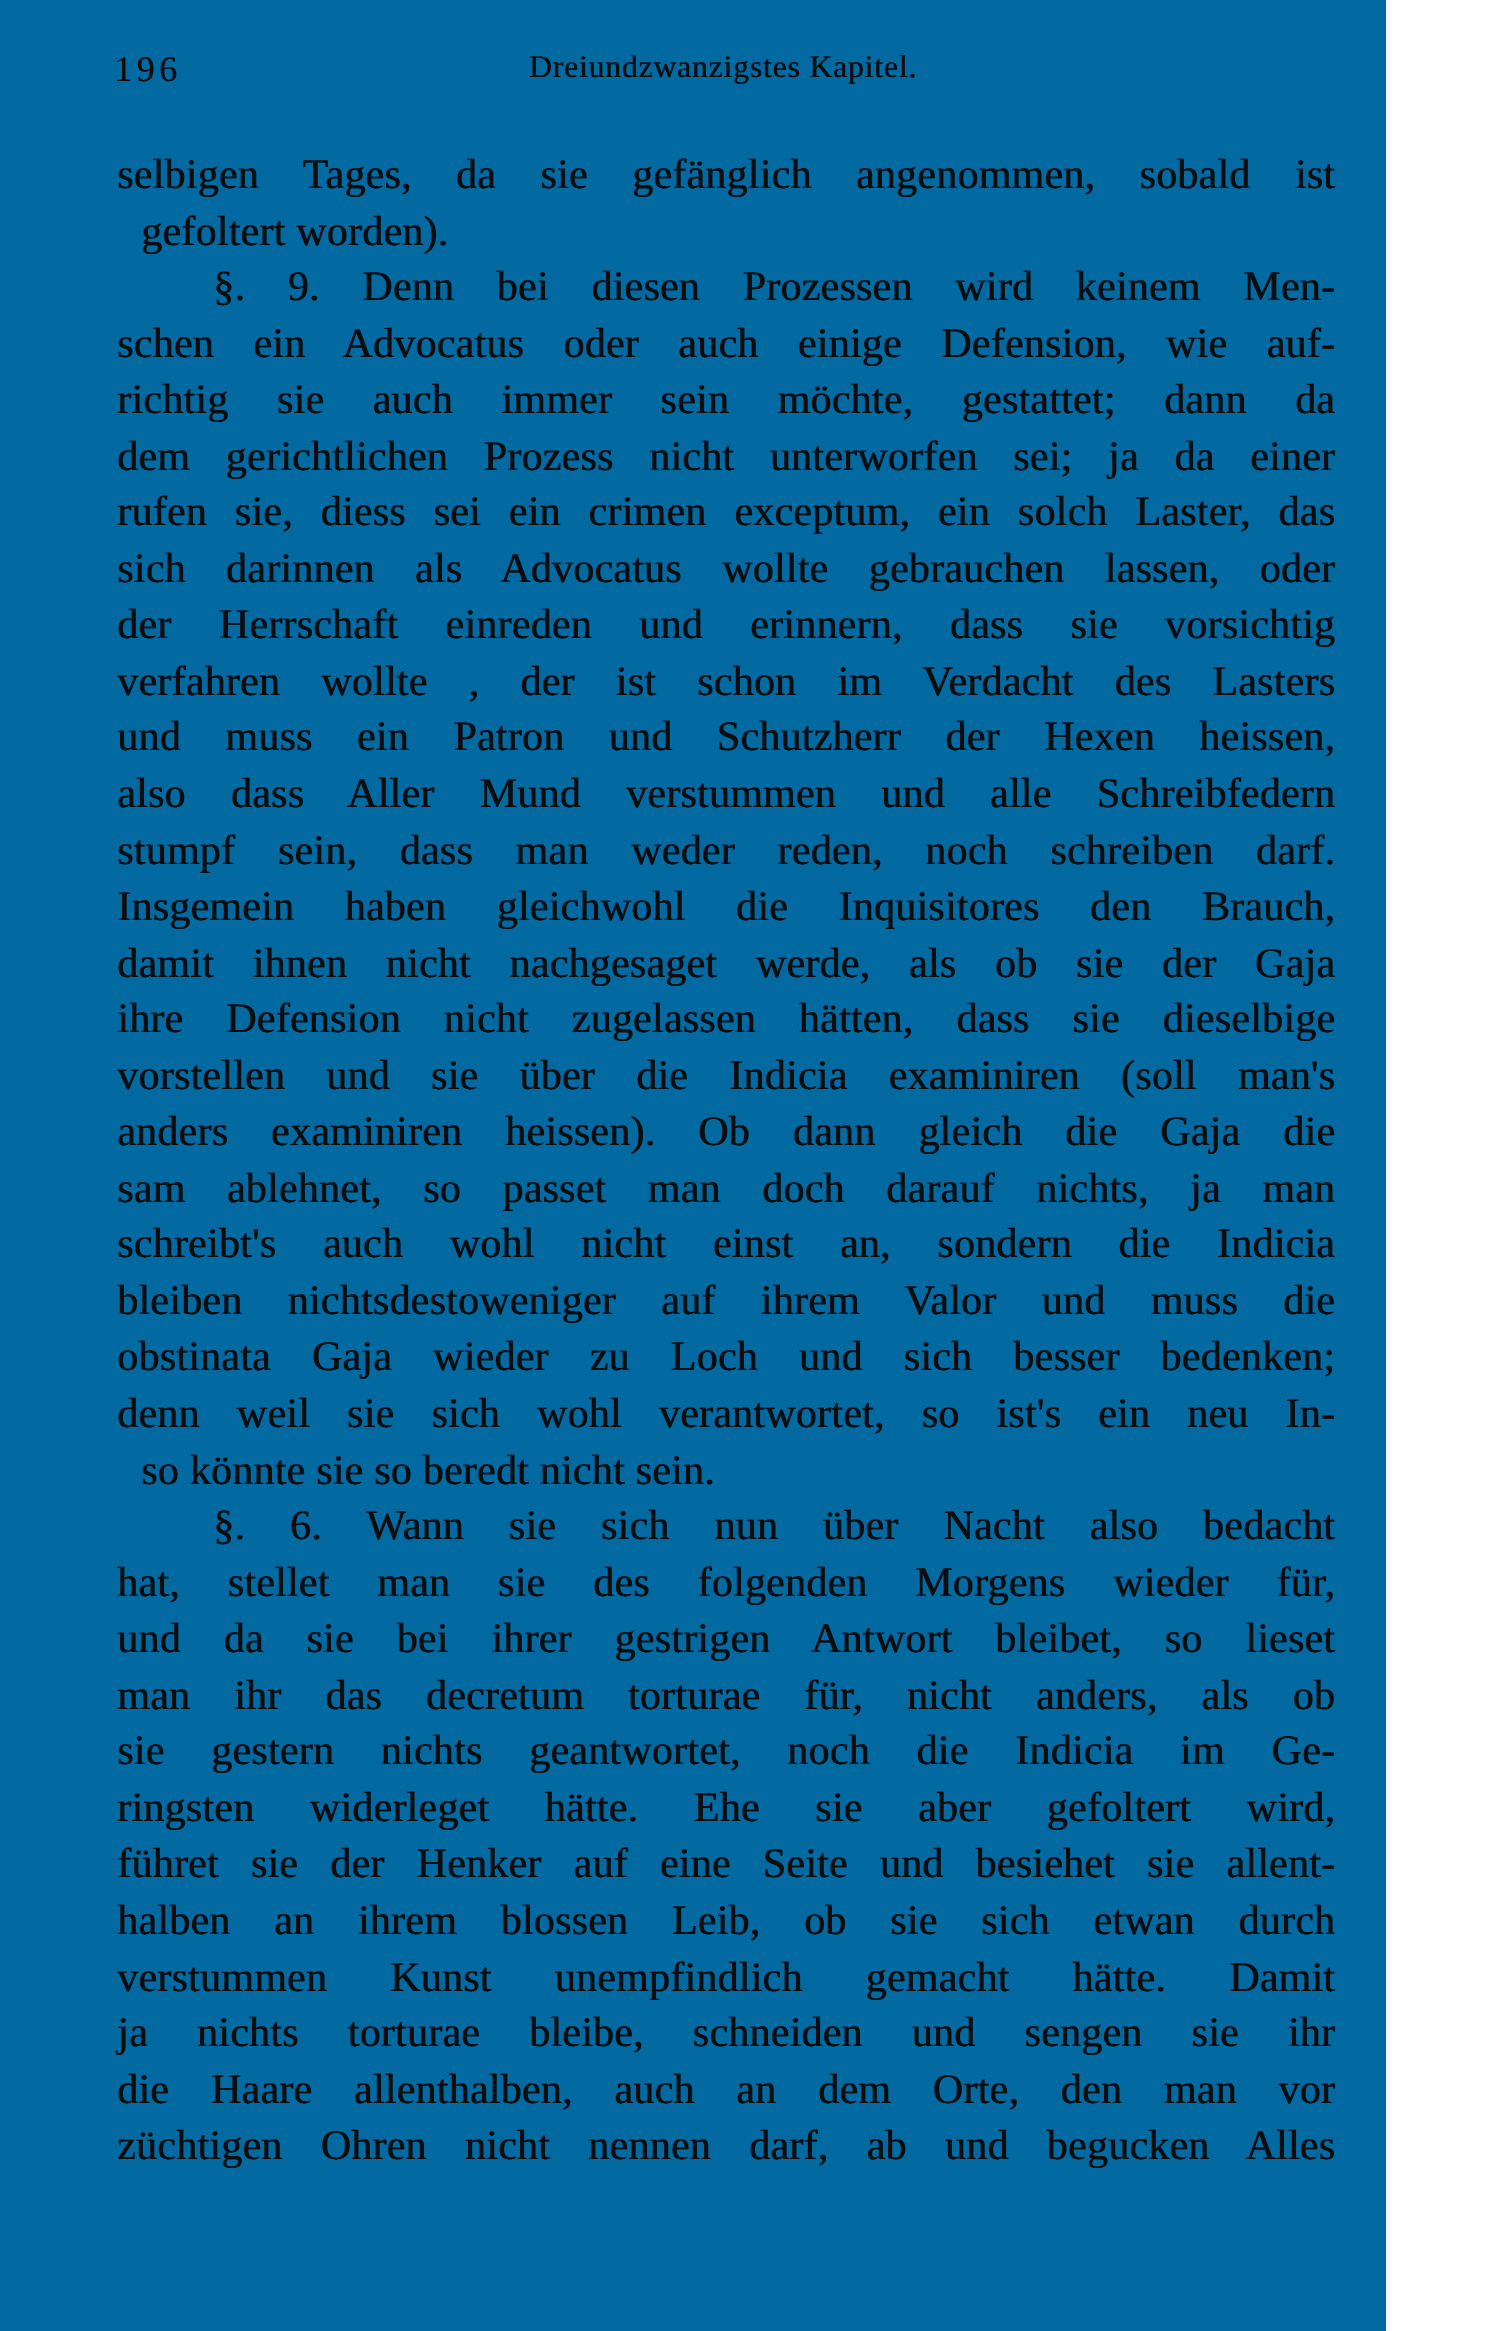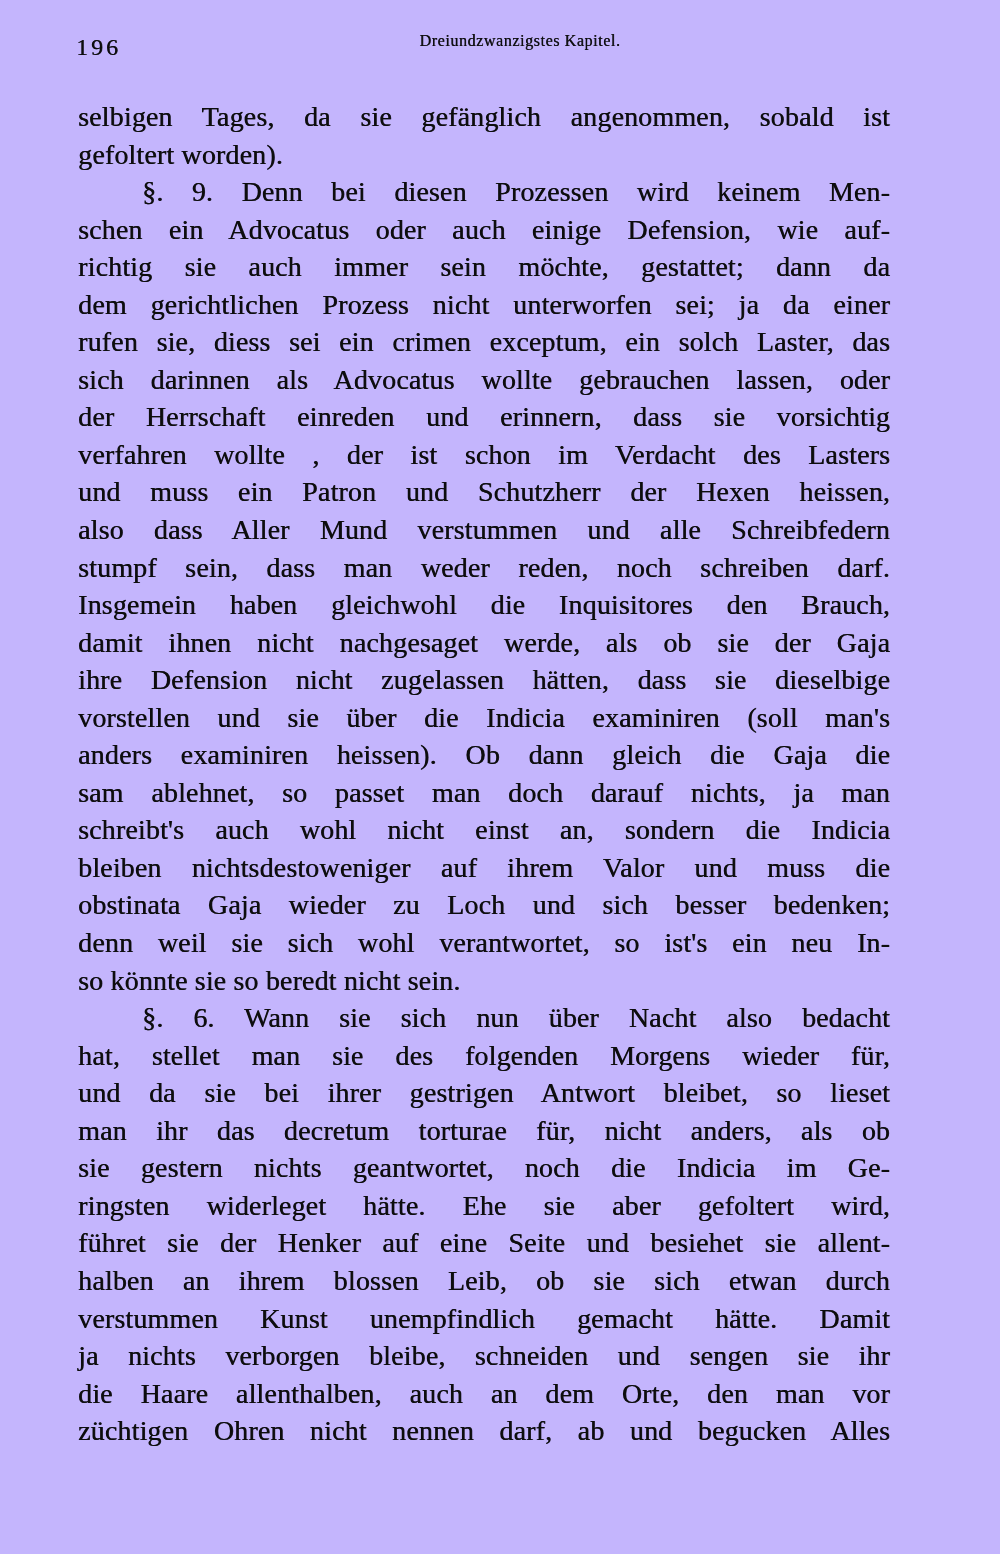--- a/index.html
+++ b/index.html
@@ -7,23 +7,23 @@
     padding: 0;
     background: #ffffff;
     width: 1000px;
     height: 1554px;
     overflow: hidden;
     font-family: "Liberation Serif", "DejaVu Serif", serif;
     color: #0d0d0d;
   }
   .scan-page {
     position: relative;
-    width: 1000px;
+    width: 924px;
     height: 1554px;
-    background: #c4b5fd;
+    background: #0369a1;
   }
   .page-head {
     position: absolute;
     top: 0;
     left: 0;
     right: 0;
     height: 80px;
   }
   .page-number {
     position: absolute;
@@ -32,21 +32,21 @@
     font-size: 24px;
     letter-spacing: 3px;
     text-shadow: 0.4px 0 0 rgba(0,0,0,0.75);
   }
   .chapter-title {
     position: absolute;
     left: 100px;
     right: 60px;
     top: 32px;
     text-align: center;
-    font-size: 16px;
+    font-size: 21px;
     letter-spacing: 0.6px;
     text-shadow: 0.4px 0 0 rgba(0,0,0,0.75);
   }
   .page-body {
     position: absolute;
     left: 78px;
     top: 98px;
     width: 812px;
   }
   .line {
@@ -56,20 +56,21 @@
     letter-spacing: 0.15px;
     text-align: justify;
     text-align-last: justify;
     text-shadow: 0.5px 0 0 rgba(0,0,0,0.8);
     white-space: normal;
     overflow: visible;
   }
   .line.no-justify {
     text-align: left;
     text-align-last: left;
+    margin-left: 16px;
   }
   .line.indent {
     text-indent: 64px;
   }
 </style>
 </head>
 <body>
 
 <div class="scan-page">
   <div class="page-head">
@@ -103,17 +104,17 @@
       <div class="line no-justify">so könnte sie so beredt nicht sein.</div>
       <div class="line indent">§. 6.  Wann sie sich nun über Nacht also bedacht</div>
       <div class="line">hat, stellet man sie des folgenden Morgens wieder für,</div>
       <div class="line">und da sie bei ihrer gestrigen Antwort bleibet, so lieset</div>
       <div class="line">man ihr das decretum torturae für, nicht anders, als ob</div>
       <div class="line">sie gestern nichts geantwortet, noch die Indicia im Ge-</div>
       <div class="line">ringsten widerleget hätte.  Ehe sie aber gefoltert wird,</div>
       <div class="line">führet sie der Henker auf eine Seite und besiehet sie allent-</div>
       <div class="line">halben an ihrem blossen Leib, ob sie sich etwan durch</div>
       <div class="line">verstummen Kunst unempfindlich gemacht hätte.  Damit</div>
-      <div class="line">ja nichts verborgen bleibe, schneiden und sengen sie ihr</div>
+      <div class="line">ja nichts torturae bleibe, schneiden und sengen sie ihr</div>
       <div class="line">die Haare allenthalben, auch an dem Orte, den man vor</div>
       <div class="line">züchtigen Ohren nicht nennen darf, ab und begucken Alles</div>
     </div>
 </div>
 
 </body></html>

